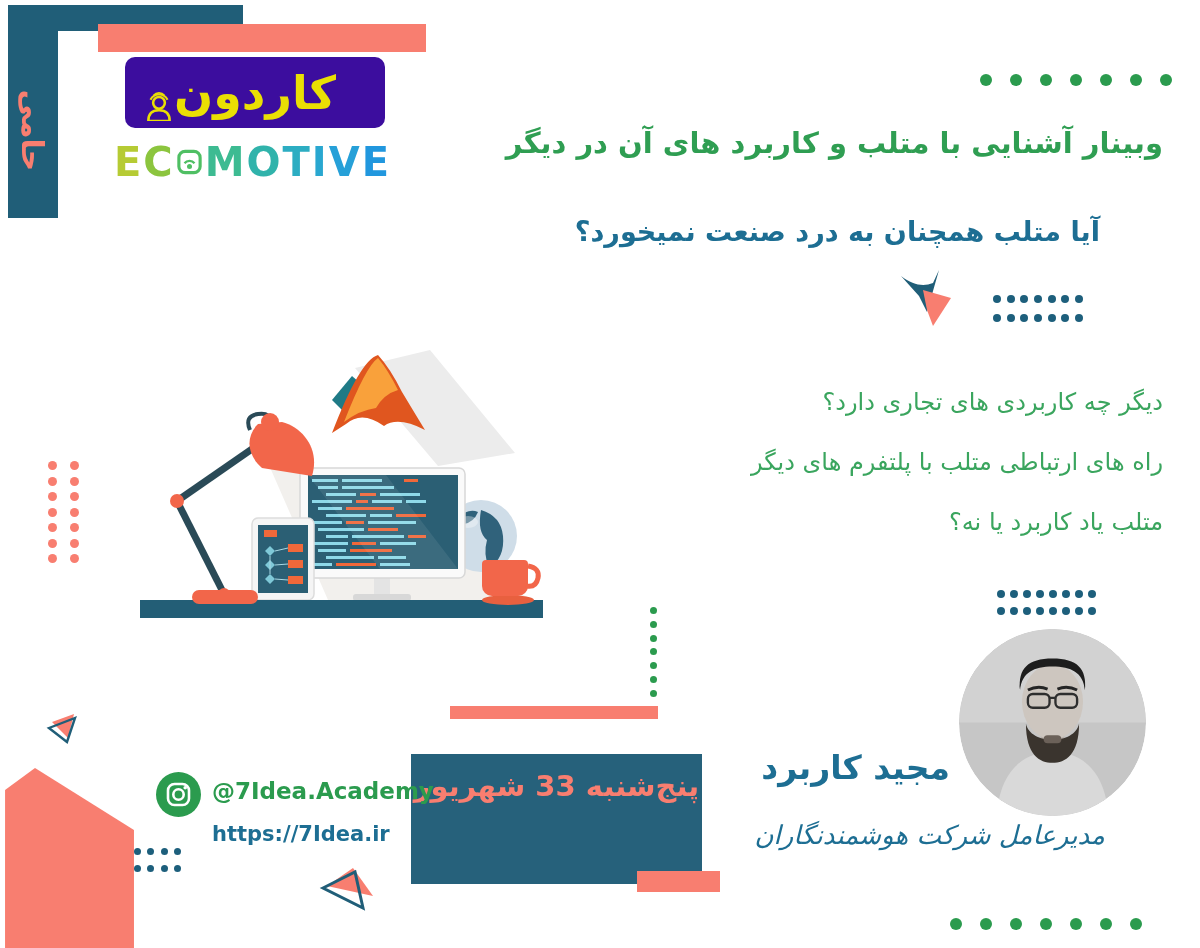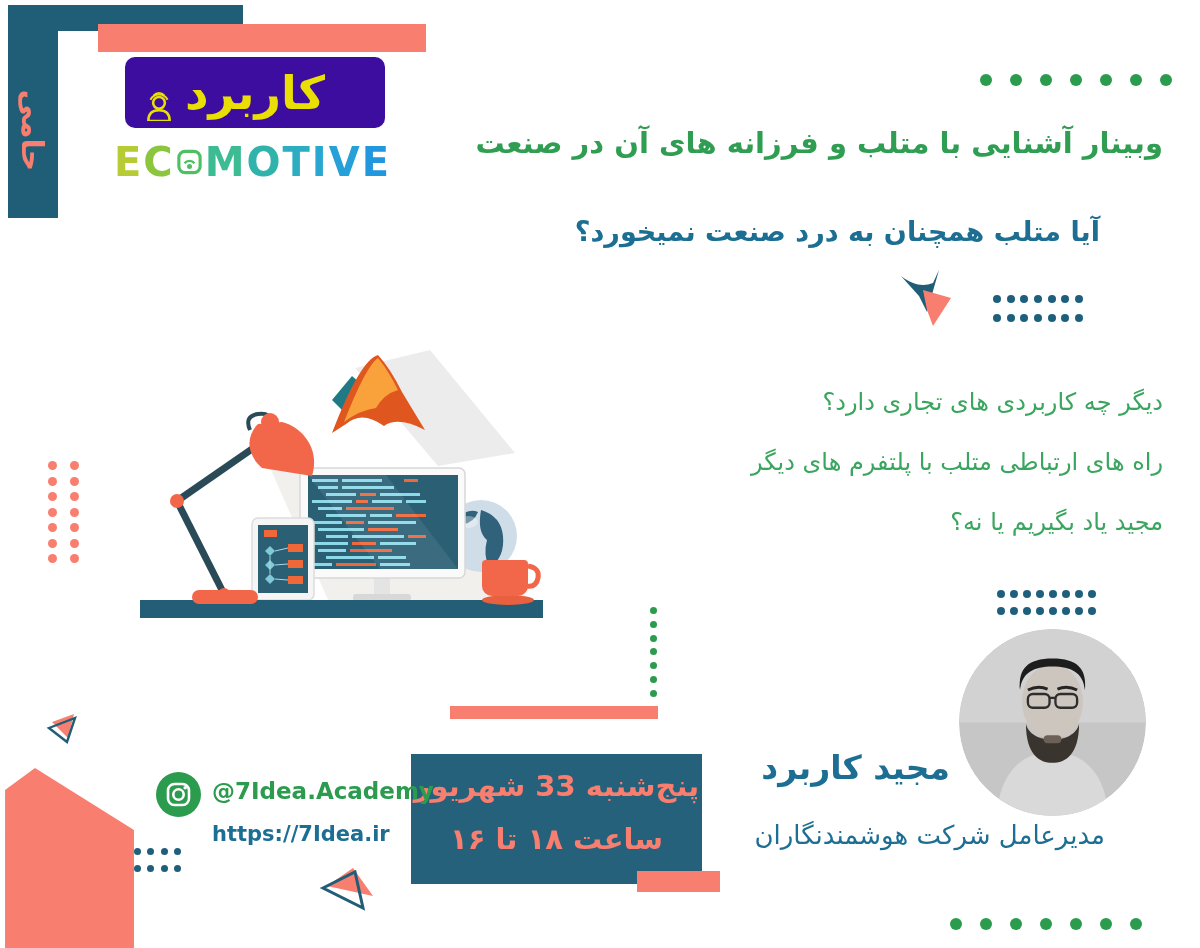--- a/index.html
+++ b/index.html
@@ -24,21 +24,21 @@
   .ecomotive span{font-size:40px;font-weight:bold;letter-spacing:1px;line-height:1;}
   .ecomotive svg{margin:0 2px;}
   
   .main-title{right:37px;top:126px;direction:rtl;color:#2f9e52;font-size:29px;font-weight:800;white-space:nowrap;}
   .subtitle{right:100px;top:216px;direction:rtl;color:#1d6e93;font-size:27px;font-weight:bold;white-space:nowrap;}
   .question{right:37px;direction:rtl;color:#3aa55e;font-size:24px;white-space:nowrap;}
   .q1{top:388px;} .q2{top:448px;} .q3{top:508px;}
   
   .speaker-photo{left:959px;top:629px;width:187px;height:187px;border-radius:50%;overflow:hidden;}
   .speaker-name{right:250px;top:748px;direction:rtl;color:#1d6e93;font-size:33px;font-weight:bold;white-space:nowrap;}
-  .speaker-role{right:95px;top:820px;direction:rtl;color:#1d6e93;font-size:26px;white-space:nowrap;}
+  .speaker-role{right:95px;top:820px;direction:rtl;color:#1d6e93;font-size:26px;white-space:nowrap;font-style:italic;}
   
   .insta-icon{left:156px;top:772px;width:45px;height:45px;}
   .insta-handle{left:212px;top:778px;color:#2b9b4e;font-size:23px;font-weight:bold;}
   .site-url{left:212px;top:822px;color:#1d6e93;font-size:21px;font-weight:bold;}
   
   .salmon-bar-mid{left:450px;top:706px;width:208px;height:13px;background:#f87e70;}
   .date-box{left:411px;top:754px;width:291px;height:130px;background:#26617b;}
   .date-line{position:absolute;left:0;width:100%;text-align:center;direction:rtl;color:#f87e70;
     font-size:29px;font-weight:bold;white-space:nowrap;}
   .dl1{top:15px;} .dl2{top:68px;}
@@ -66,39 +66,39 @@
 <body>
 
 <div class="abs bar-teal-h"></div>
 <div class="abs bar-teal-v"></div>
 <div class="abs bar-salmon-h"></div>
 <div class="abs sponsor">
   <span>حامی</span>
 </div>
 
 <div class="abs kardoon">
-  <span class="txt">کاربرد</span>
+  <span class="txt">کاردون</span>
   <svg width="28" height="32" viewBox="0 0 26 30">
     <path d="M3,30 Q3,20 13,20 Q23,20 23,30 Z" fill="none" stroke="#eadf04" stroke-width="2.4"></path>
     <circle cx="13" cy="13" r="5.5" fill="none" stroke="#eadf04" stroke-width="2.4"></circle>
     <path d="M5,10 A 9,9 0 0 1 21,10" fill="none" stroke="#eadf04" stroke-width="2"></path>
     <path d="M8,6 A 6.5,6.5 0 0 1 18,6" fill="none" stroke="#eadf04" stroke-width="1.6"></path>
   </svg>
 </div>
 <div class="abs ecomotive">
   <span style="display:contents"><span style="color: rgb(182, 203, 52);">E</span><span style="color: rgb(140, 197, 62);">C</span></span>
   <svg width="38" height="38" viewBox="0 0 40 40">
     <rect x="3" y="3" width="34" height="34" rx="10" fill="none" stroke="#4fbf63" stroke-width="5"></rect>
     <circle cx="20" cy="27" r="4" fill="#4fbf63"></circle>
     <path d="M12,22 A 10,10 0 0 1 28,22" fill="none" stroke="#4fbf63" stroke-width="3.6"></path>
   </svg>
   <span style="display:contents"><span style="color: rgb(61, 187, 146);">M</span><span style="color: rgb(48, 179, 171);">O</span><span style="color: rgb(44, 173, 194);">T</span><span style="color: rgb(41, 167, 208);">I</span><span style="color: rgb(38, 160, 216);">V</span><span style="color: rgb(33, 151, 222);">E</span></span>
 </div>
 
-<div class="abs main-title">وبینار آشنایی با متلب و فرزانه های آن در صنعت</div>
+<div class="abs main-title">وبینار آشنایی با متلب و کاربرد های آن در دیگر</div>
 <div class="abs subtitle">آیا متلب همچنان به درد صنعت نمیخورد؟</div>
 
 <div class="abs dots dots-top-right" style="grid-template-columns: repeat(7, 12px); gap: 0px 18px;">
     <span style="width: 12px; height: 12px; border-radius: 50%; background: rgb(43, 155, 78);"></span>
     <span style="width: 12px; height: 12px; border-radius: 50%; background: rgb(43, 155, 78);"></span>
     <span style="width: 12px; height: 12px; border-radius: 50%; background: rgb(43, 155, 78);"></span>
     <span style="width: 12px; height: 12px; border-radius: 50%; background: rgb(43, 155, 78);"></span>
     <span style="width: 12px; height: 12px; border-radius: 50%; background: rgb(43, 155, 78);"></span>
     <span style="width: 12px; height: 12px; border-radius: 50%; background: rgb(43, 155, 78);"></span>
     <span style="width: 12px; height: 12px; border-radius: 50%; background: rgb(43, 155, 78);"></span>
@@ -296,26 +296,25 @@
 
   <g>
     <ellipse cx="408" cy="262" rx="26" ry="5" fill="#e8603f"></ellipse>
     <path d="M386,222 h38 a4,4 0 0 1 4,4 v22 a10,10 0 0 1 -10,10 h-26 a10,10 0 0 1 -10,-10 v-22 a4,4 0 0 1 4,-4 Z" fill="#f2664a"></path>
     <path d="M428,228 q12,2 10,12 q-2,10 -12,8" fill="none" stroke="#f2664a" stroke-width="5"></path>
   </g>
 </svg>
 
 <div class="abs question q1">دیگر چه کاربردی های تجاری دارد؟</div>
 <div class="abs question q2">راه های ارتباطی متلب با پلتفرم های دیگر</div>
-<div class="abs question q3">مجید یاد بگیریم یا نه؟</div>
+<div class="abs question q3">متلب یاد کاربرد یا نه؟</div>
 
 <div class="abs salmon-bar-mid"></div>
 <div class="abs date-box">
   <div class="date-line dl1">پنج‌شنبه 33 شهریور</div>
-  <div class="date-line dl2">ساعت ۱۸ تا ۱۶</div>
 </div>
 <div class="abs date-accent"></div>
 
 <div class="abs poly-bl"></div>
 
 <svg class="abs insta-icon" width="45" height="45" viewBox="0 0 45 45">
   <circle cx="22.5" cy="22.5" r="22.5" fill="#2b9b4e"></circle>
   <rect x="12" y="12" width="21" height="21" rx="6.5" fill="none" stroke="#ffffff" stroke-width="2.6"></rect>
   <circle cx="22.5" cy="22.5" r="5.2" fill="none" stroke="#ffffff" stroke-width="2.6"></circle>
   <circle cx="29.2" cy="15.8" r="1.8" fill="#ffffff"></circle>

